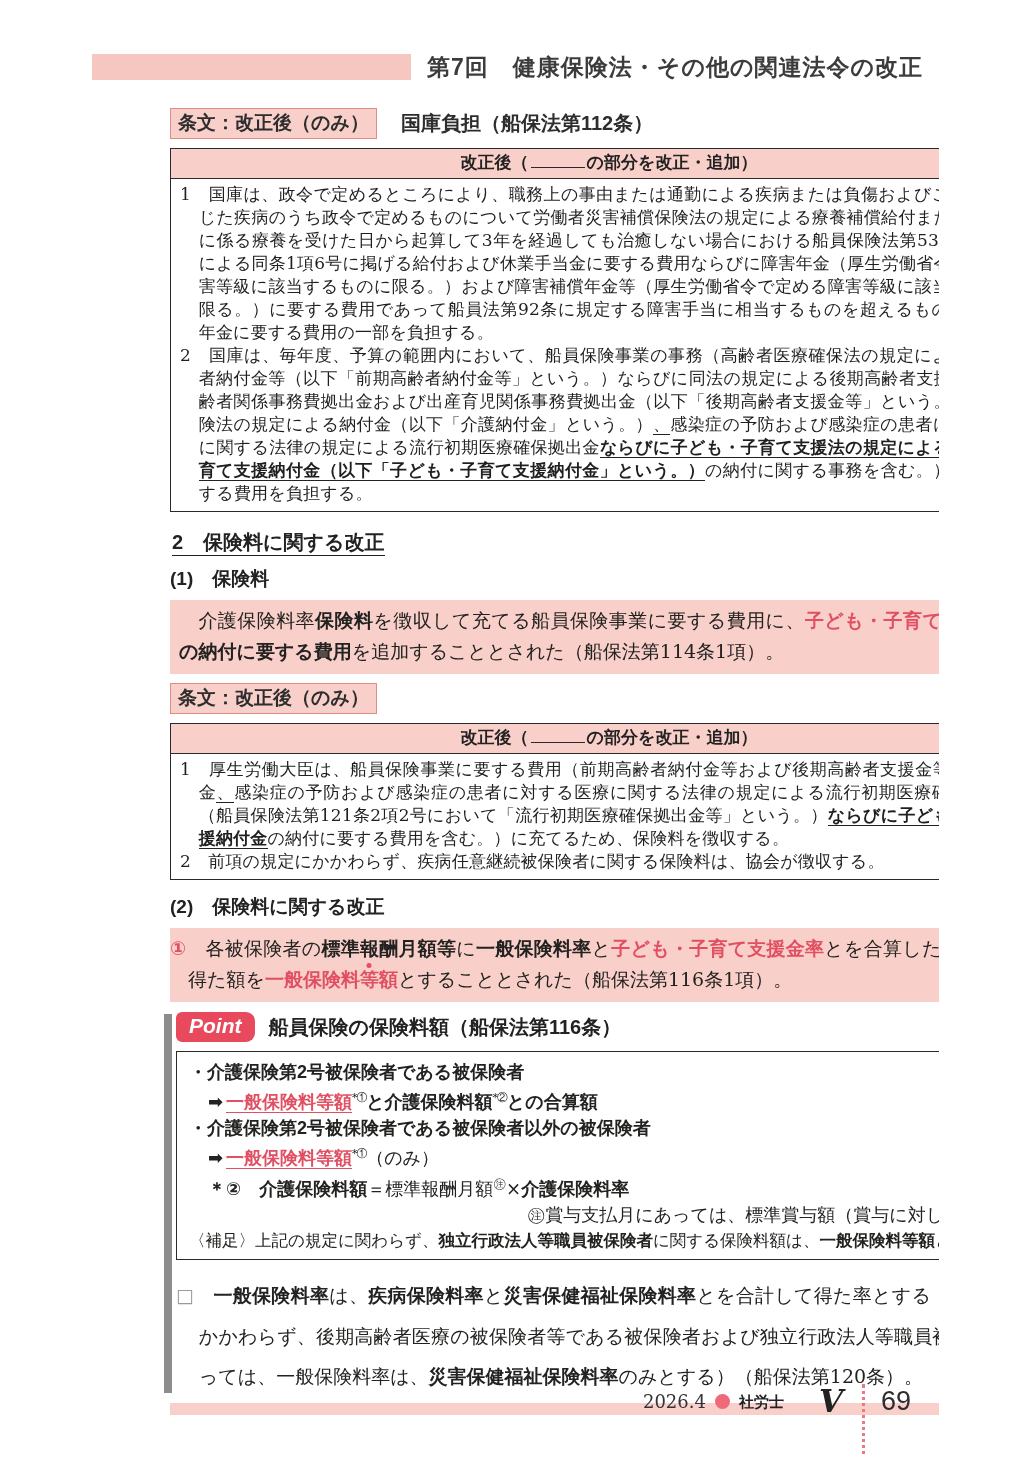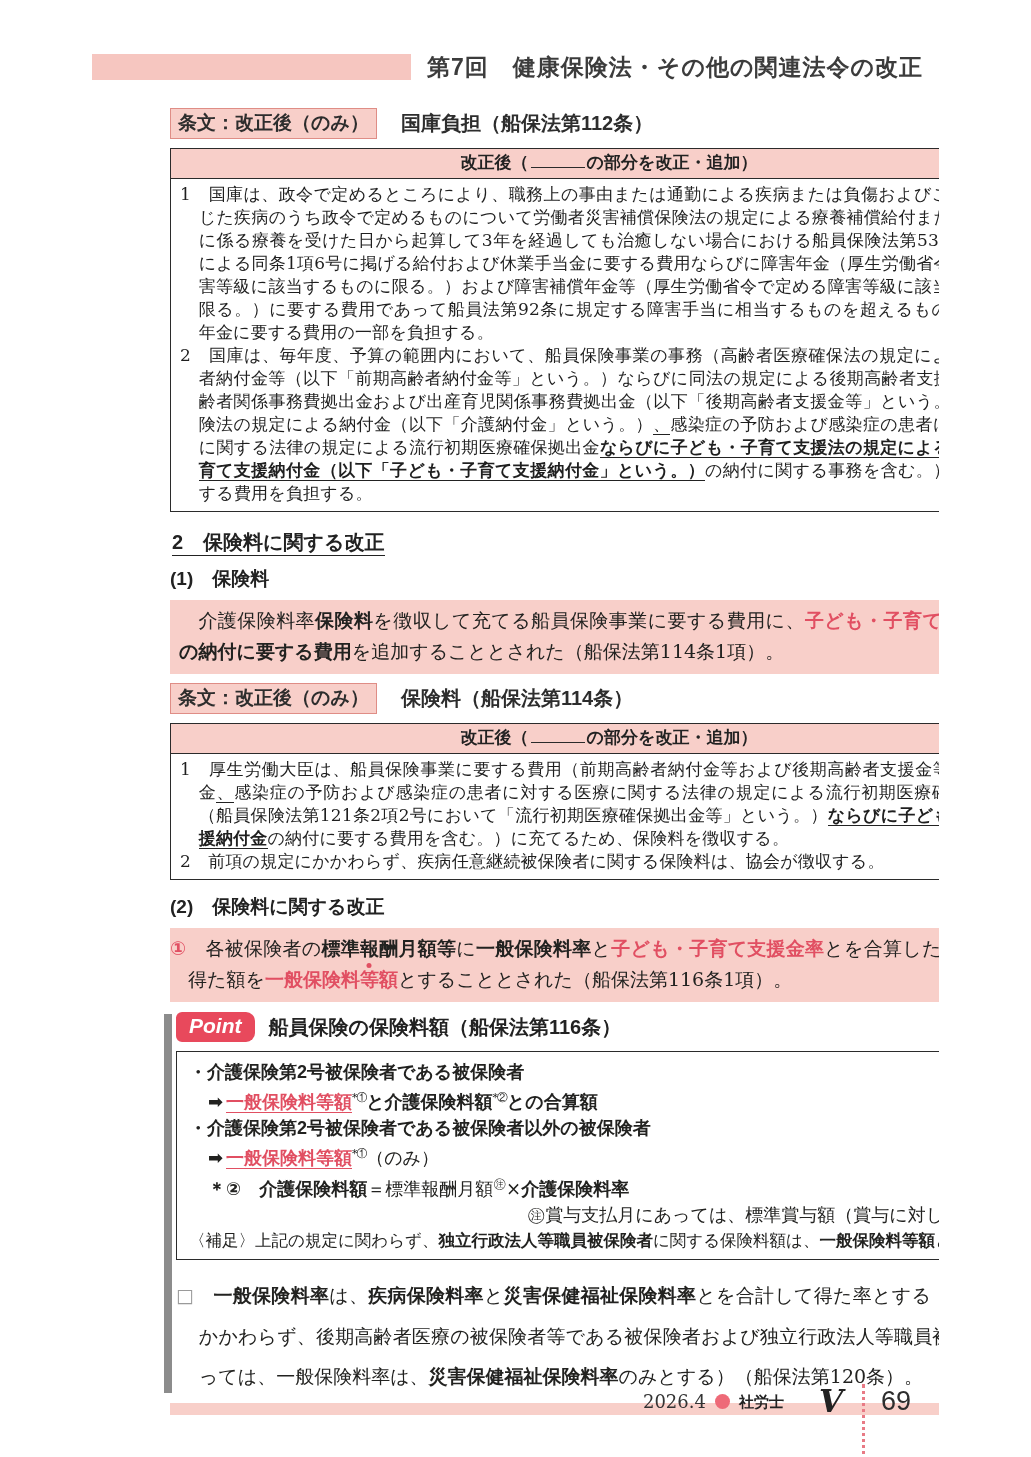--- a/index.html
+++ b/index.html
@@ -134,21 +134,20 @@
       </div>
     </div>
 
     <div class="sec-heading"><span>2　保険料に関する改正</span></div>
     <div class="sub-heading">(1)　保険料</div>
 
     <div class="hl-block"><span class="seg-n">　介護保険料率</span><span class="seg-b">保険料</span><span class="seg-n">を徴収して充てる船員保険事業に要する費用に、</span><span class="seg-r">子ども・子育て支援納付金</span><span class="seg-b">の納付に要する費用</span><span class="seg-n">を追加することとされた（船保法第114条1項）。</span></div>
 
     <div class="jobun-row">
       <span class="jobun-label">条文：改正後（のみ）</span>
-      <span class="jobun-title">保険料（船保法第114条）</span>
     </div>
 
     <div class="law-table">
       <div class="law-thead">
         <span>改正後（</span><span class="th-blank"></span><span>の部分を改正・追加）</span>
       </div>
       <div class="law-body">
         <div class="law-para"><span class="seg-n">1　厚生労働大臣は、船員保険事業に要する費用（前期高齢者納付金等および後期高齢者支援金等、介護納付金</span><span class="seg-u">、</span><span class="seg-n">感染症の予防および感染症の患者に対する医療に関する法律の規定による流行初期医療確保拠出金等（船員保険法第121条2項2号において「流行初期医療確保拠出金等」という。）</span><span class="seg-bu">ならびに子ども・子育て支援納付金</span><span class="seg-n">の納付に要する費用を含む。）に充てるため、保険料を徴収する。</span></div>
         <div class="law-para"><span class="seg-n">2　前項の規定にかかわらず、疾病任意継続被保険者に関する保険料は、協会が徴収する。</span></div>
       </div>

